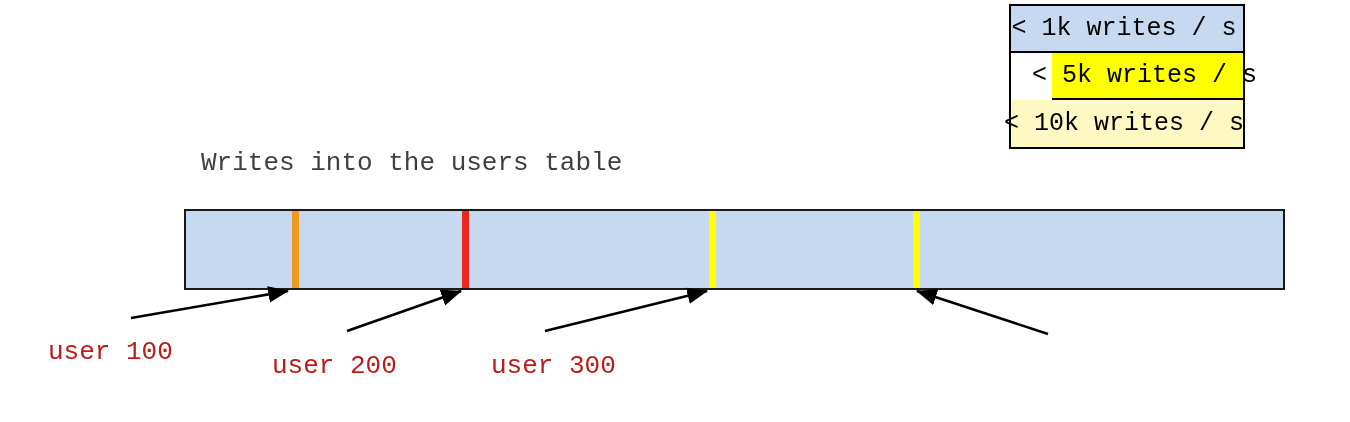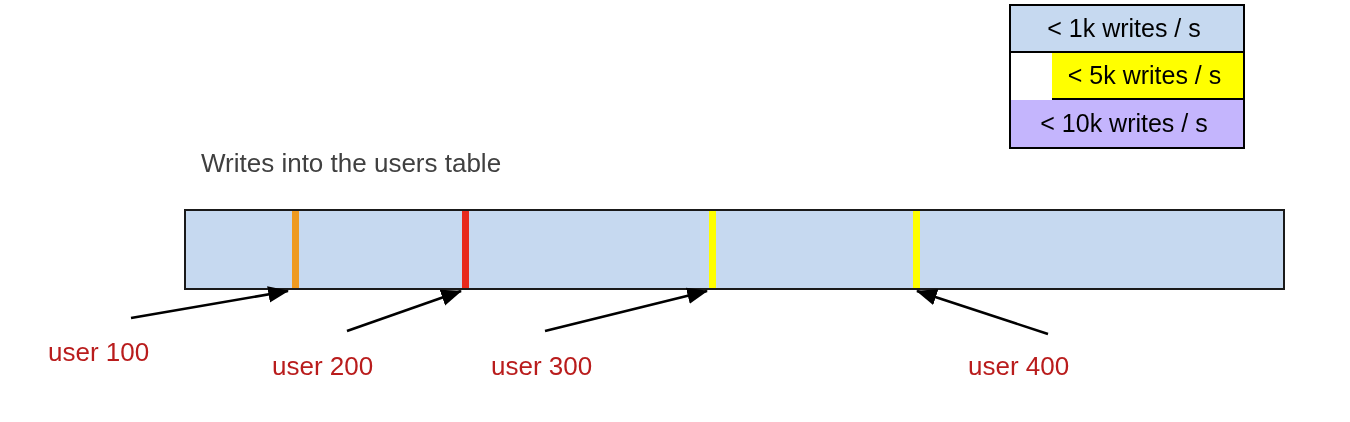--- a/index.html
+++ b/index.html
@@ -5,21 +5,21 @@
   html, body {
     margin: 0;
     padding: 0;
     background: #ffffff;
   }
   #canvas {
     position: relative;
     width: 1350px;
     height: 422px;
     background: #ffffff;
-    font-family: Liberation Sans, sans-serif;
+    font-family: Liberation Mono, monospace;
     overflow: hidden;
   }
 
   
   #legend {
     position: absolute;
     left: 1009px;
     top: 4px;
     width: 236px;
     border: 2px solid #000000;
@@ -91,21 +91,21 @@
 
 <div id="canvas">
 
   <div id="legend">
     <div class="legend-row" style="background: rgb(198, 217, 240);">
       <span>&lt; 1k writes / s</span>
     </div>
     <div class="legend-row" style="background: rgb(255, 255, 0); margin-left: 41px;">
       <span>&lt; 5k writes / s</span>
     </div>
-    <div class="legend-row" style="background: #c4b5fd;">
+    <div class="legend-row" style="background: #fef9c3;">
       <span>&lt; 10k writes / s</span>
     </div>
   </div>
 
   <div id="chart-title">Writes into the users table</div>
 
   <div id="table-bar" style="background: rgb(198, 217, 240); border-color: rgb(26, 26, 26);">
     <div class="stripe" style="left: 106px; background: rgb(238, 154, 32);"></div>
     <div class="stripe" style="left: 276px; background: rgb(232, 41, 28);"></div>
     <div class="stripe" style="left: 523px; background: rgb(255, 255, 0);"></div>
@@ -120,15 +120,14 @@
     </defs>
     <line stroke="#000000" stroke-width="2.6" marker-end="url(#ahead)" x1="131" y1="318" x2="288" y2="291"></line>
     <line stroke="#000000" stroke-width="2.6" marker-end="url(#ahead)" x1="347" y1="331" x2="461" y2="291"></line>
     <line stroke="#000000" stroke-width="2.6" marker-end="url(#ahead)" x1="545" y1="331" x2="707" y2="291"></line>
     <line stroke="#000000" stroke-width="2.6" marker-end="url(#ahead)" x1="1048" y1="334" x2="917" y2="291"></line>
   </svg>
 
   <div class="user-label" style="left: 48px; top: 337px;">user 100</div>
   <div class="user-label" style="left: 272px; top: 351px;">user 200</div>
   <div class="user-label" style="left: 491px; top: 351px;">user 300</div>
-  <div class="user-label" style="left: 968px; top: 351px;">user 400</div>
 
 </div>
 
 </body></html>

